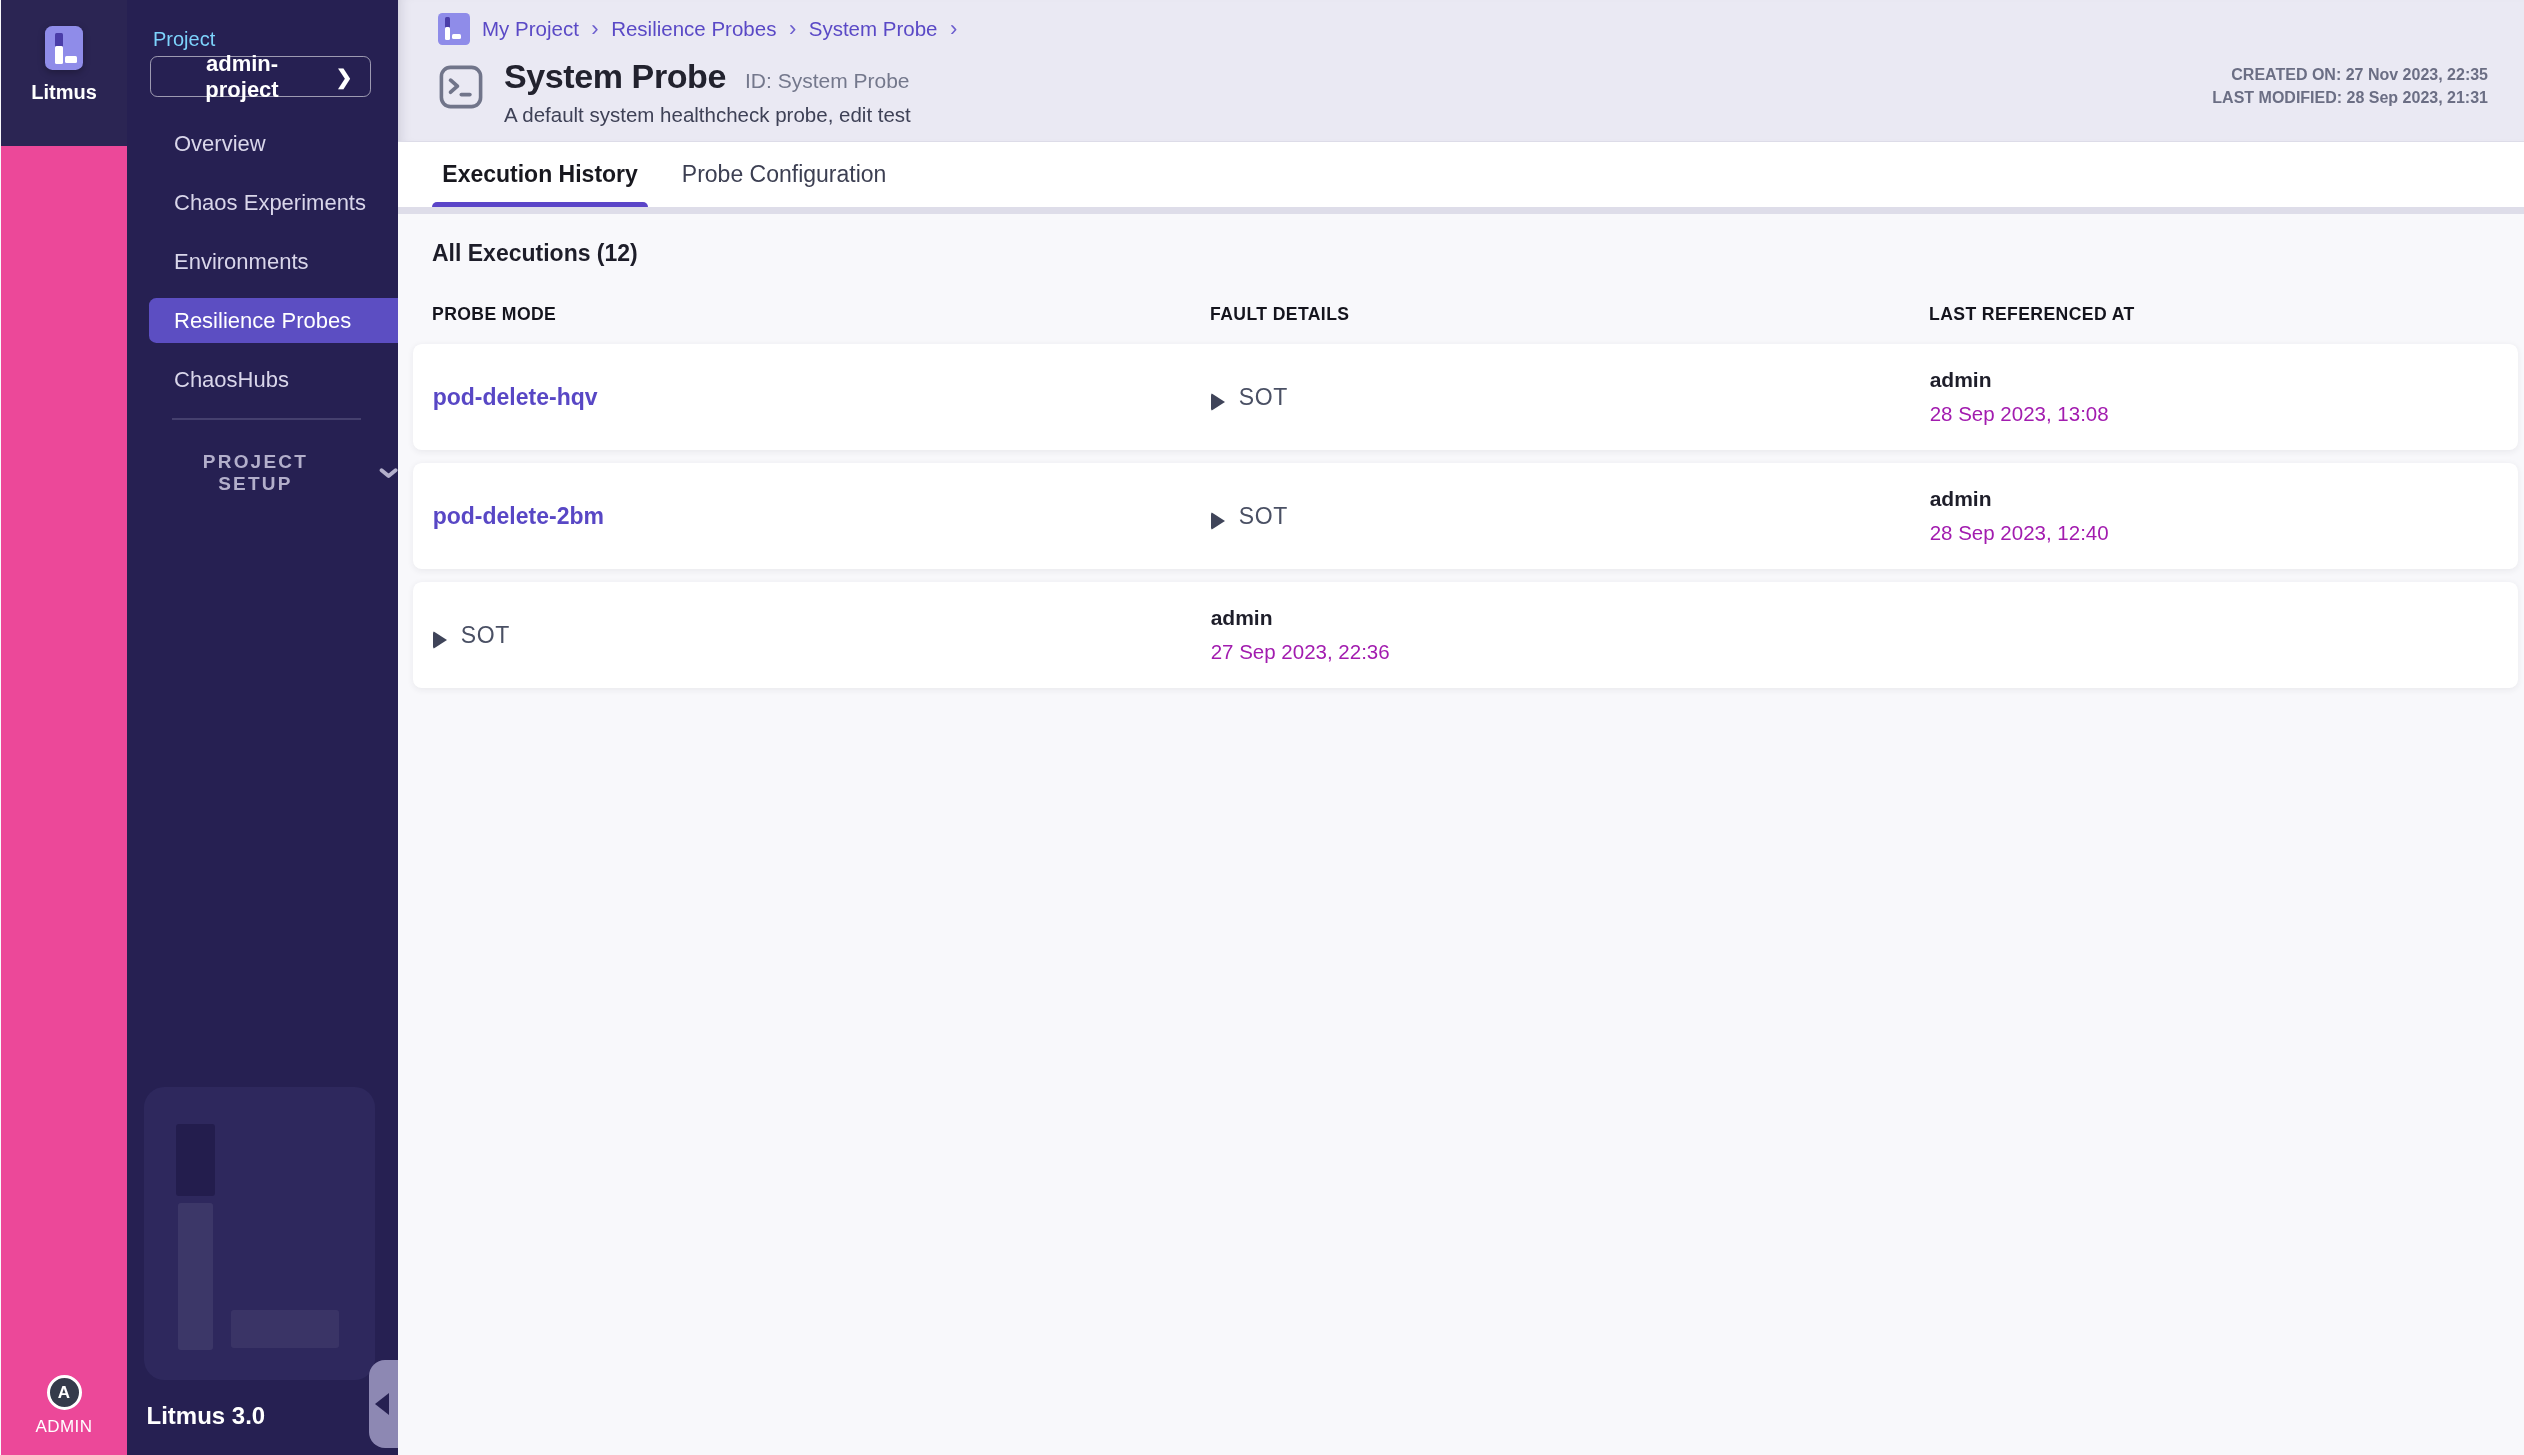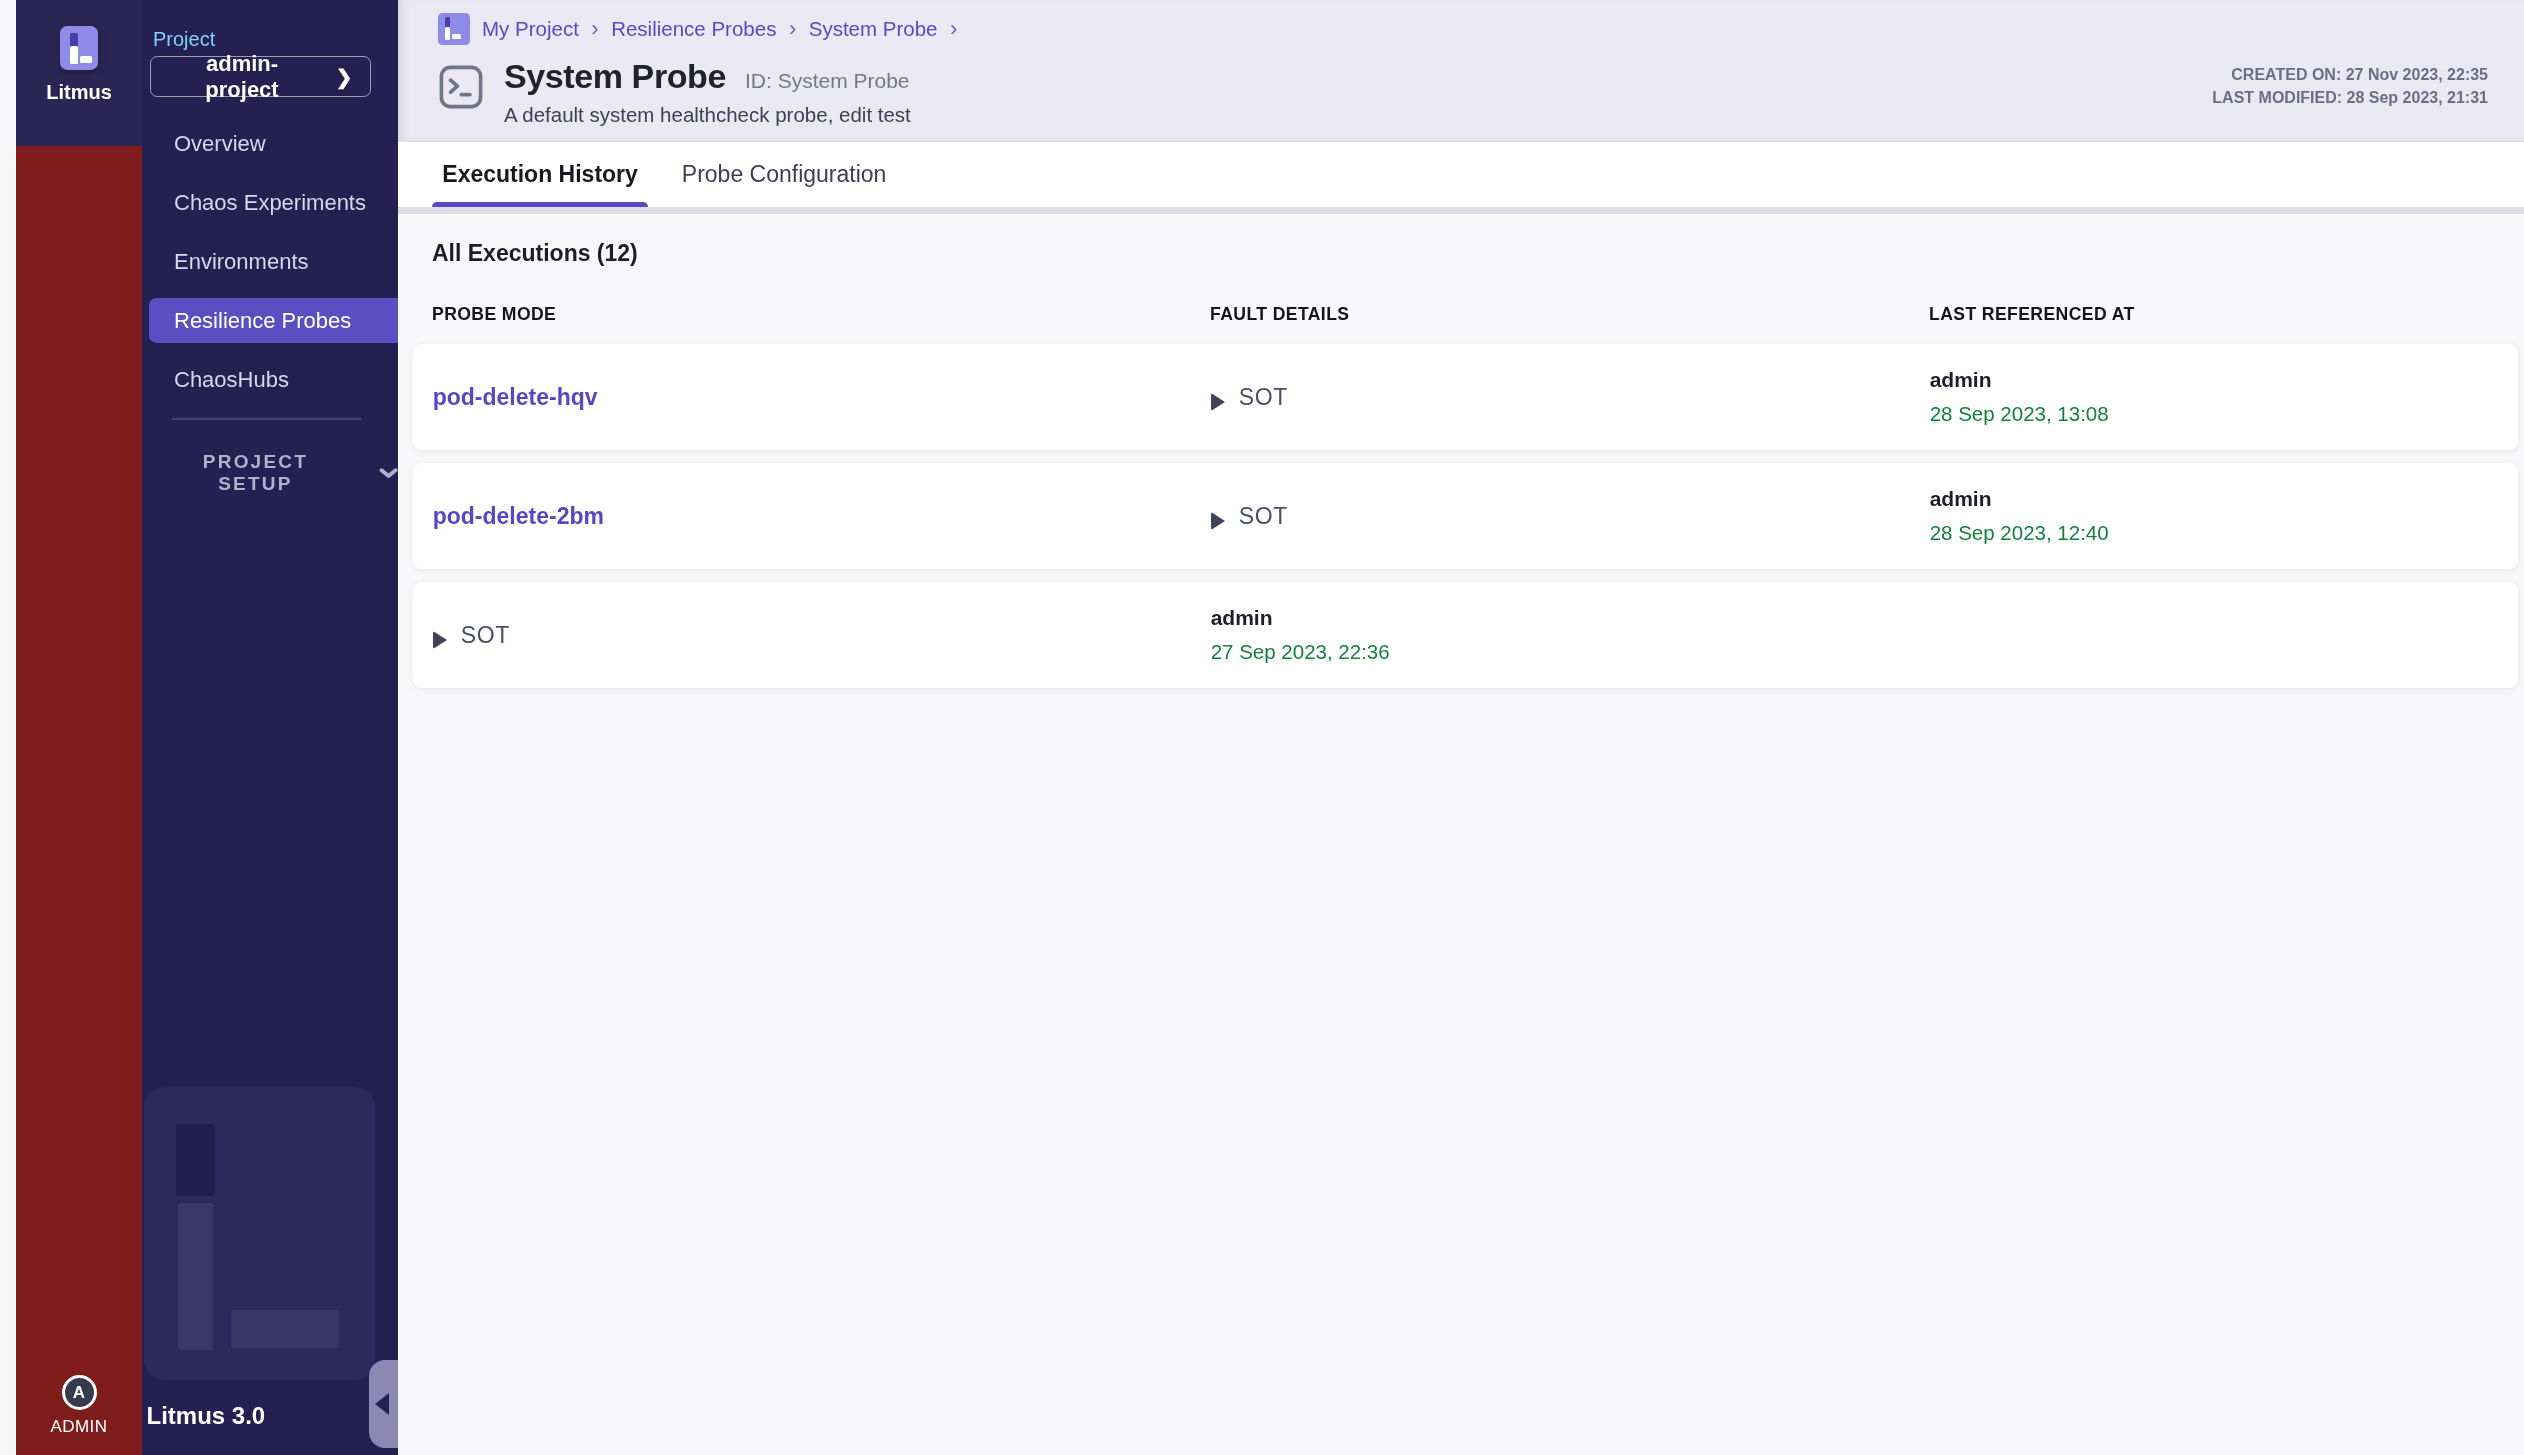--- a/index.html
+++ b/index.html
@@ -2,21 +2,21 @@
 <html style="font-size:11.7px"><head>
 <meta charset="utf-8">
 <style>
   * { margin:0; padding:0; box-sizing:border-box; }
   html,body { width:2525px; height:1455px; }
   body { font-family:"Liberation Sans", sans-serif; background:#f8f8fb; overflow:hidden; }
 
   .page { position:relative; width:2525px; height:1455px; overflow:hidden; }
 
   
-  .rail { position:absolute; left:16px; top:0; width:126px; height:100%; background:#7f1d1d; z-index:3; }
+  .rail { position:absolute; left:1px; top:0; width:126px; height:100%; background:#ec4899; z-index:3; }
   .rail-top { position:absolute; top:0; left:0; width:126px; height:146px; background:#2b2553;
               display:flex; flex-direction:column; align-items:center; }
   .logo { position:relative; margin-top:26px; width:38px; height:44px; border-radius:7.3px;
           background:#8f8ce9; box-shadow:0 2.9px 7.3px rgba(0,0,0,.25); cursor:pointer; }
   .logo .bar-accent { position:absolute; left:9.5px; top:6.6px;  width:8px; height:14px; background:#4a3da8; border-radius:1.5px; }
   .logo .bar-v      { position:absolute; left:9.5px; top:20px; width:8px; height:17.6px; background:#ffffff; border-radius:1.5px; }
   .logo .bar-h      { position:absolute; left:20px; top:30px; width:11.7px; height:7.3px; background:#ffffff; border-radius:1.5px; }
   .logo-text { margin-top:11px; color:#fff; font-size:20px; font-weight:700; }
 
   .rail-bottom { position:absolute; bottom:17.6px; left:0; width:126px; text-align:center; }
@@ -106,21 +106,21 @@
   .row-card { height:106px; background:#fff; border-radius:8.8px; margin-bottom:13px;
               box-shadow:0 1.5px 5.9px rgba(40,41,61,.07);
               display:grid; grid-template-columns:778px 719px 1fr; align-items:center;
               padding-left:20px; cursor:pointer; }
   .fault-link { font-size:23px; font-weight:600; color:#5847c5; cursor:pointer; text-decoration:none; }
   .mode-cell { display:flex; align-items:flex-end; gap:14px; }
   .play-icon { width:0; height:0; border-top:9.5px solid transparent; border-bottom:9.5px solid transparent;
                border-left:14.7px solid #3f4459; border-radius:2.2px; cursor:pointer; }
   .mode-text { font-size:23px; color:#4a5064; letter-spacing:0.7px; }
   .ref-user { font-size:21px; font-weight:700; color:#1e1e2a; }
-  .ref-date { margin-top:9.5px; font-size:20.5px; color:#15803d; }
+  .ref-date { margin-top:9.5px; font-size:20.5px; color:#a21caf; }
 </style>
 </head>
 <body>
 
 <div class="page">
 
   <aside class="rail">
     <div class="rail-top">
       <div class="logo">
         <span class="bar-accent"></span>

